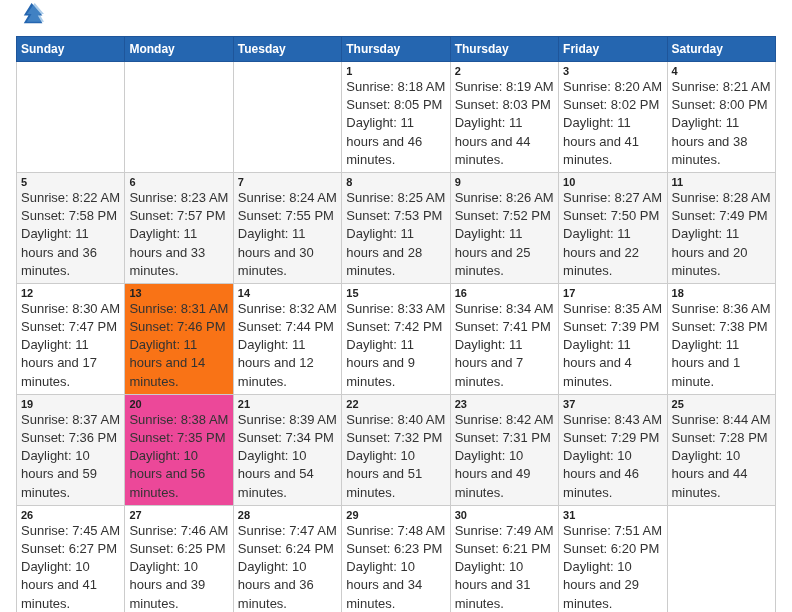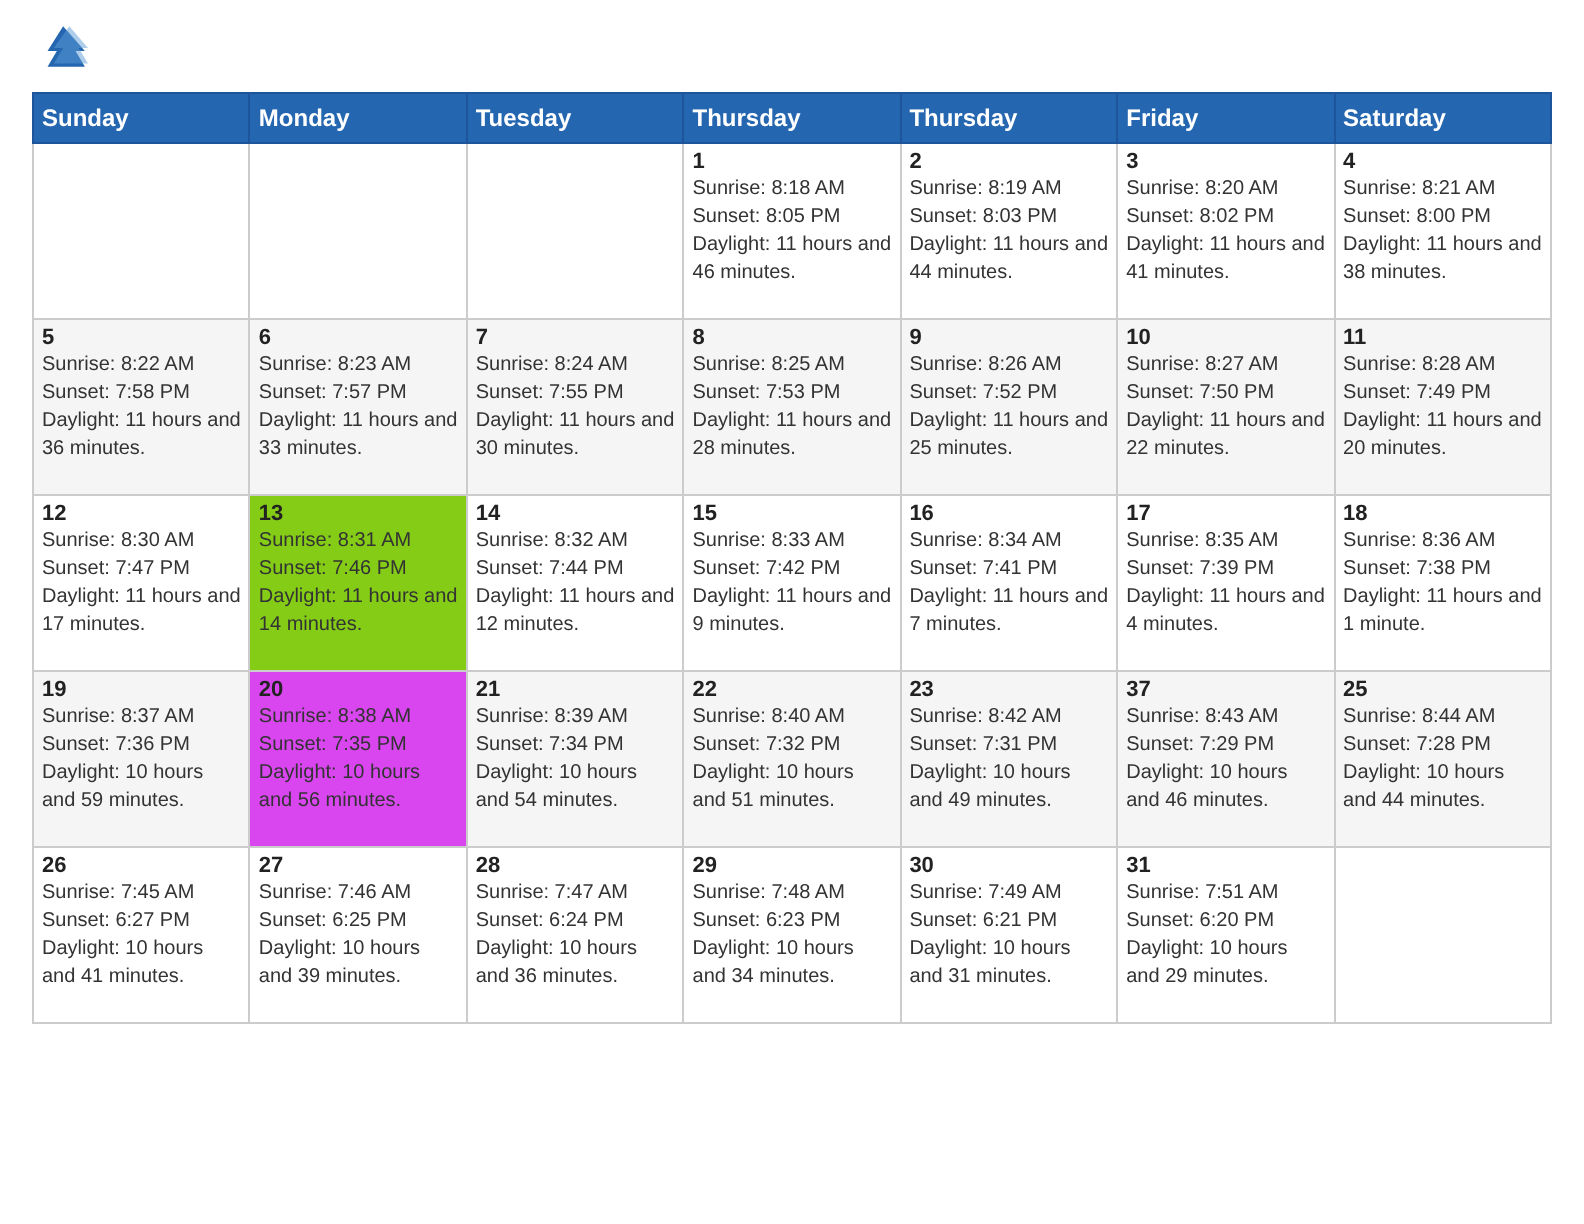--- a/index.html
+++ b/index.html
@@ -6,21 +6,21 @@
     body {
       font-family: Arial, sans-serif;
       background: #fff;
       width: 792px;
       height: 612px;
       overflow: hidden;
     }
     .page {
       width: 792px;
       height: 612px;
-      padding: 10px 16px 12px 16px;
+      padding: 0 16px 12px 16px;
       background: #fff;
     }
     .header {
       display: flex;
       justify-content: space-between;
       align-items: flex-start;
       margin-bottom: 8px;
     }
     .logo {
       display: flex;
@@ -85,21 +85,21 @@
     
     .calendar thead tr th { background: #2566b0; }
     .day-number {
       font-size: 11px;
       font-weight: bold;
       color: #222;
       display: block;
       margin-bottom: 1px;
     }
     .day-info {
-      font-size: 10px;
+      font-size: 13px;
       color: #333;
       line-height: 1.4;
     }
     .empty-cell {
       background: #fff !important;
     }
   </style>
 </head>
 <body>
 
@@ -183,21 +183,21 @@
           <td style="background: rgb(245, 245, 245);">
             <span class="day-number">11</span>
             <div class="day-info">Sunrise: 8:28 AM<br>Sunset: 7:49 PM<br>Daylight: 11 hours and 20 minutes.</div>
           </td>
         </tr>
         <tr>
           <td style="background: rgb(255, 255, 255);">
             <span class="day-number">12</span>
             <div class="day-info">Sunrise: 8:30 AM<br>Sunset: 7:47 PM<br>Daylight: 11 hours and 17 minutes.</div>
           </td>
-          <td style="background: #84cc16;">
+          <td style="background: #f97316;">
             <span class="day-number">13</span>
             <div class="day-info">Sunrise: 8:31 AM<br>Sunset: 7:46 PM<br>Daylight: 11 hours and 14 minutes.</div>
           </td>
           <td style="background: rgb(255, 255, 255);">
             <span class="day-number">14</span>
             <div class="day-info">Sunrise: 8:32 AM<br>Sunset: 7:44 PM<br>Daylight: 11 hours and 12 minutes.</div>
           </td>
           <td style="background: rgb(255, 255, 255);">
             <span class="day-number">15</span>
             <div class="day-info">Sunrise: 8:33 AM<br>Sunset: 7:42 PM<br>Daylight: 11 hours and 9 minutes.</div>
@@ -213,21 +213,21 @@
           <td style="background: rgb(255, 255, 255); margin-left: 23px;">
             <span class="day-number">18</span>
             <div class="day-info">Sunrise: 8:36 AM<br>Sunset: 7:38 PM<br>Daylight: 11 hours and 1 minute.</div>
           </td>
         </tr>
         <tr>
           <td style="background: rgb(245, 245, 245);">
             <span class="day-number">19</span>
             <div class="day-info">Sunrise: 8:37 AM<br>Sunset: 7:36 PM<br>Daylight: 10 hours and 59 minutes.</div>
           </td>
-          <td style="background: #d946ef;">
+          <td style="background: #ec4899;">
             <span class="day-number">20</span>
             <div class="day-info">Sunrise: 8:38 AM<br>Sunset: 7:35 PM<br>Daylight: 10 hours and 56 minutes.</div>
           </td>
           <td style="background: rgb(245, 245, 245);">
             <span class="day-number">21</span>
             <div class="day-info">Sunrise: 8:39 AM<br>Sunset: 7:34 PM<br>Daylight: 10 hours and 54 minutes.</div>
           </td>
           <td style="background: rgb(245, 245, 245);">
             <span class="day-number">22</span>
             <div class="day-info">Sunrise: 8:40 AM<br>Sunset: 7:32 PM<br>Daylight: 10 hours and 51 minutes.</div>

